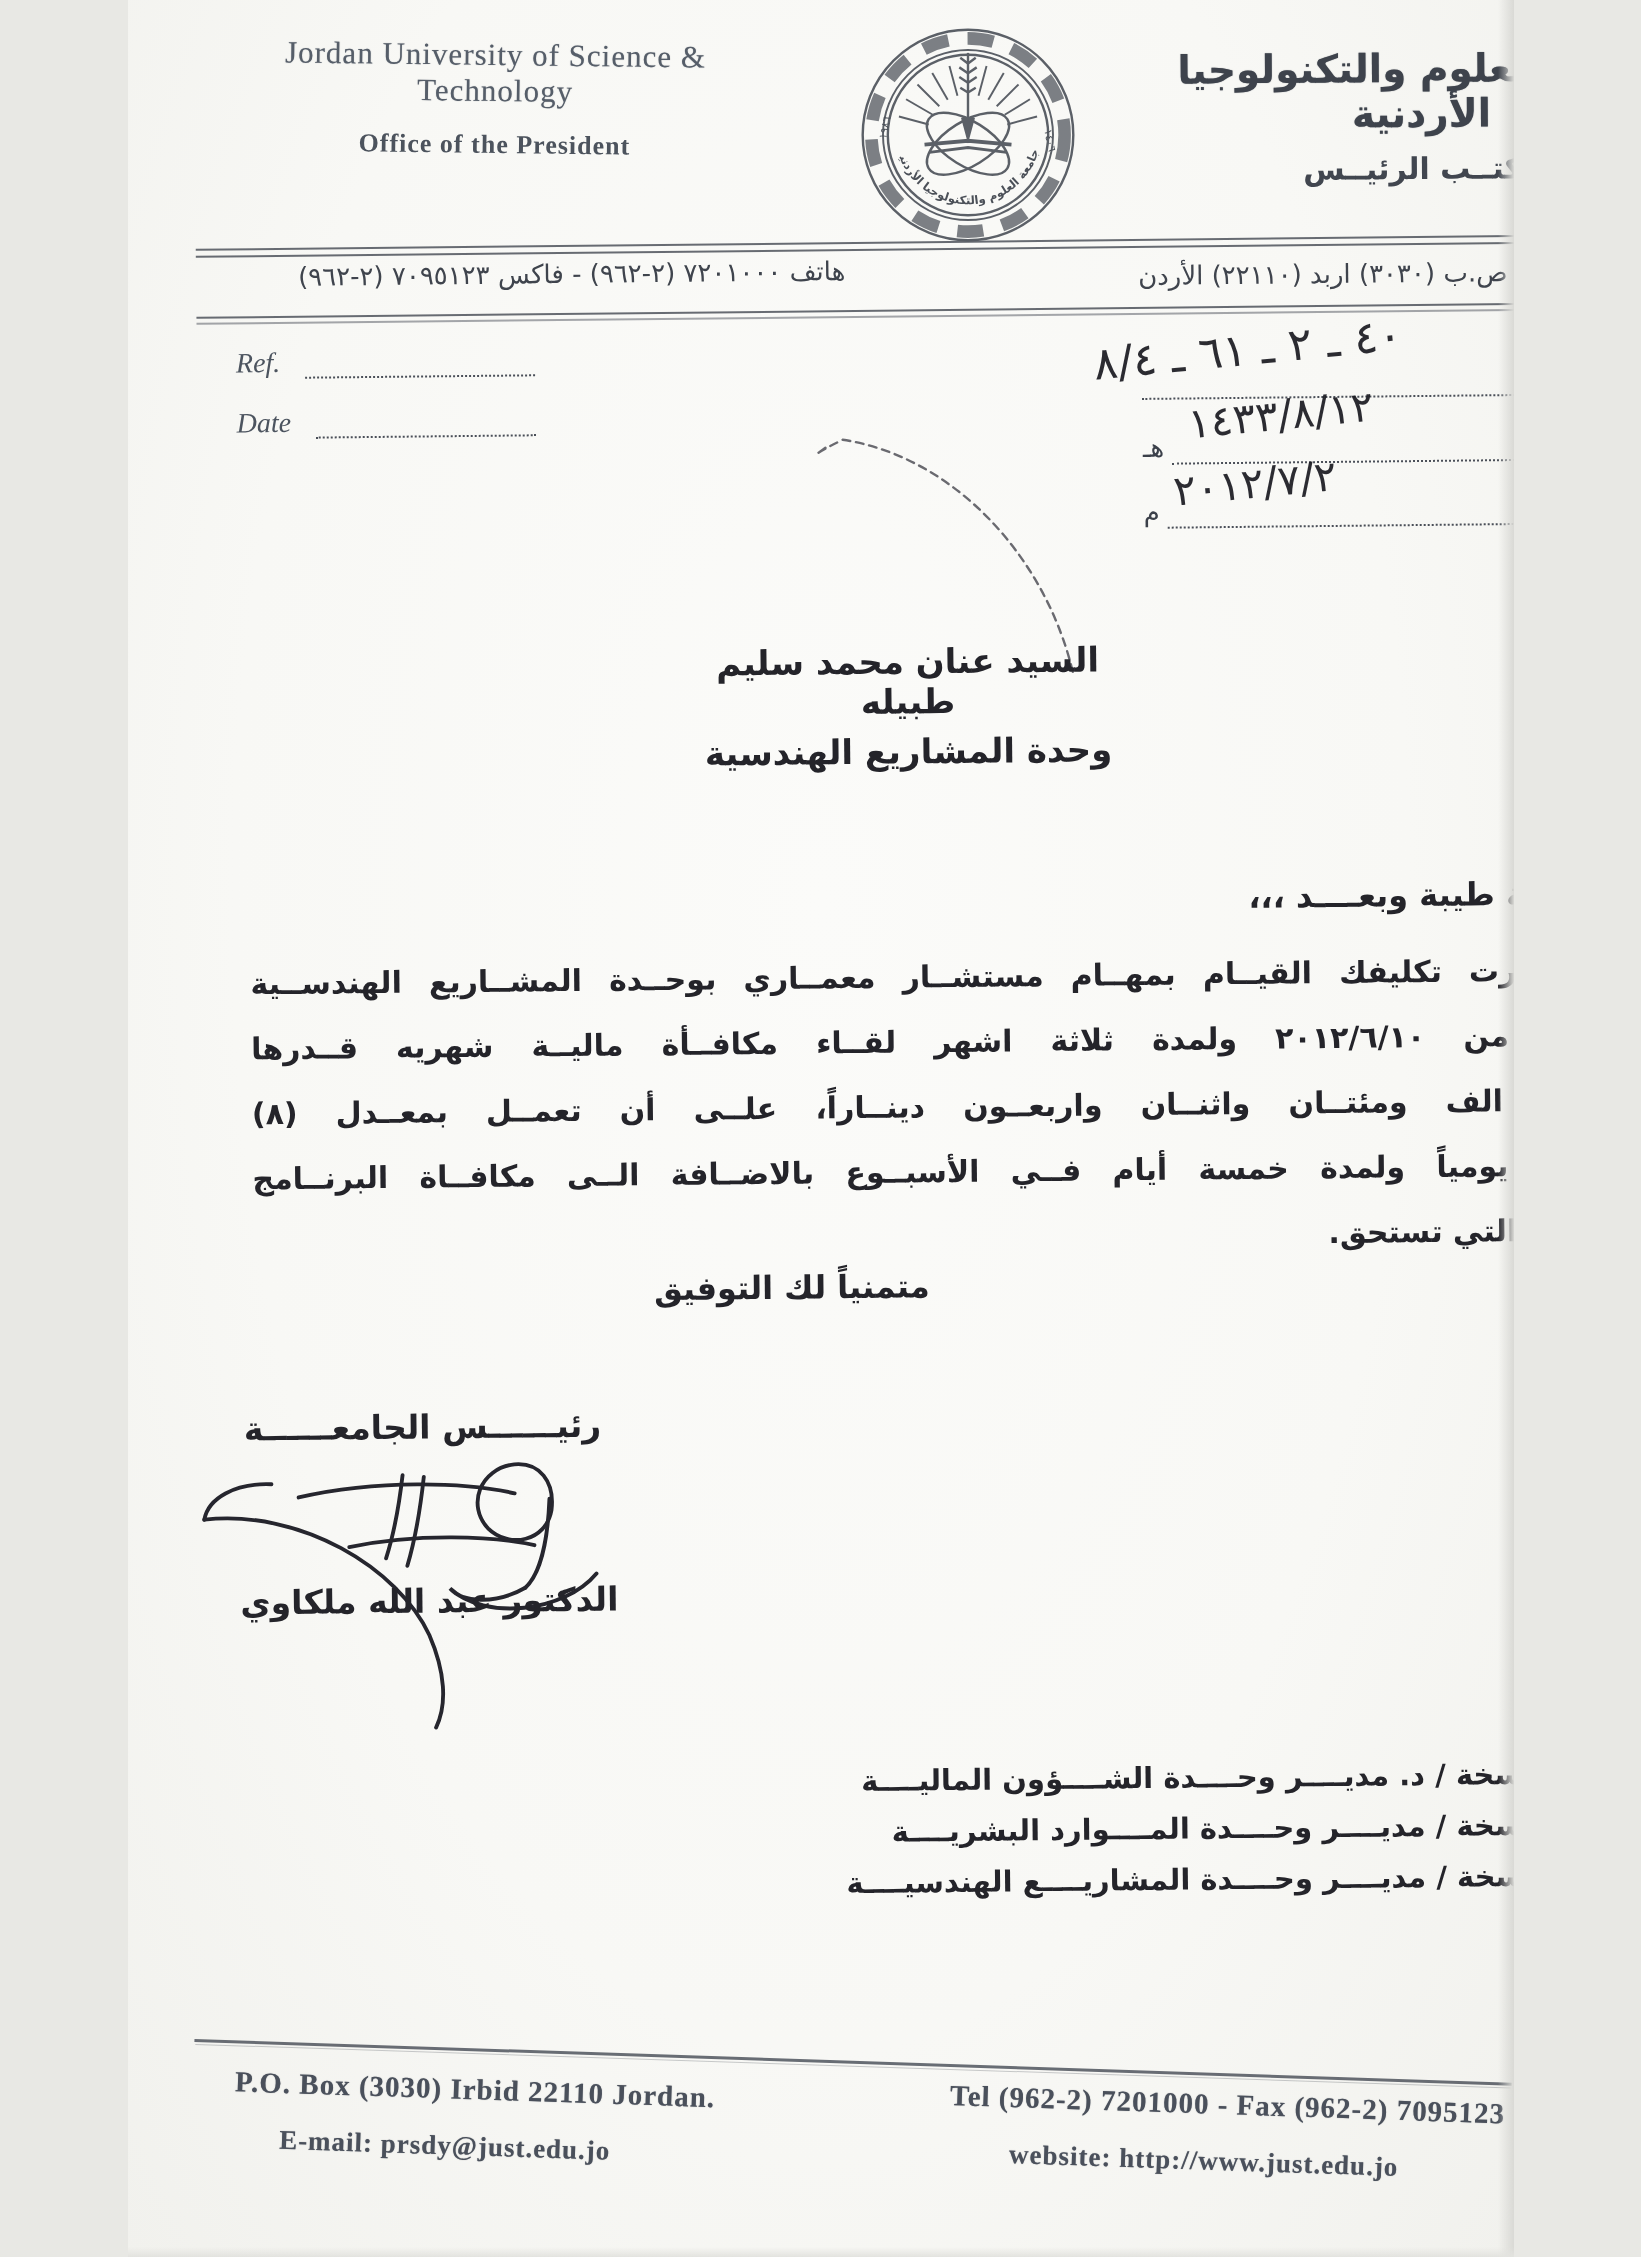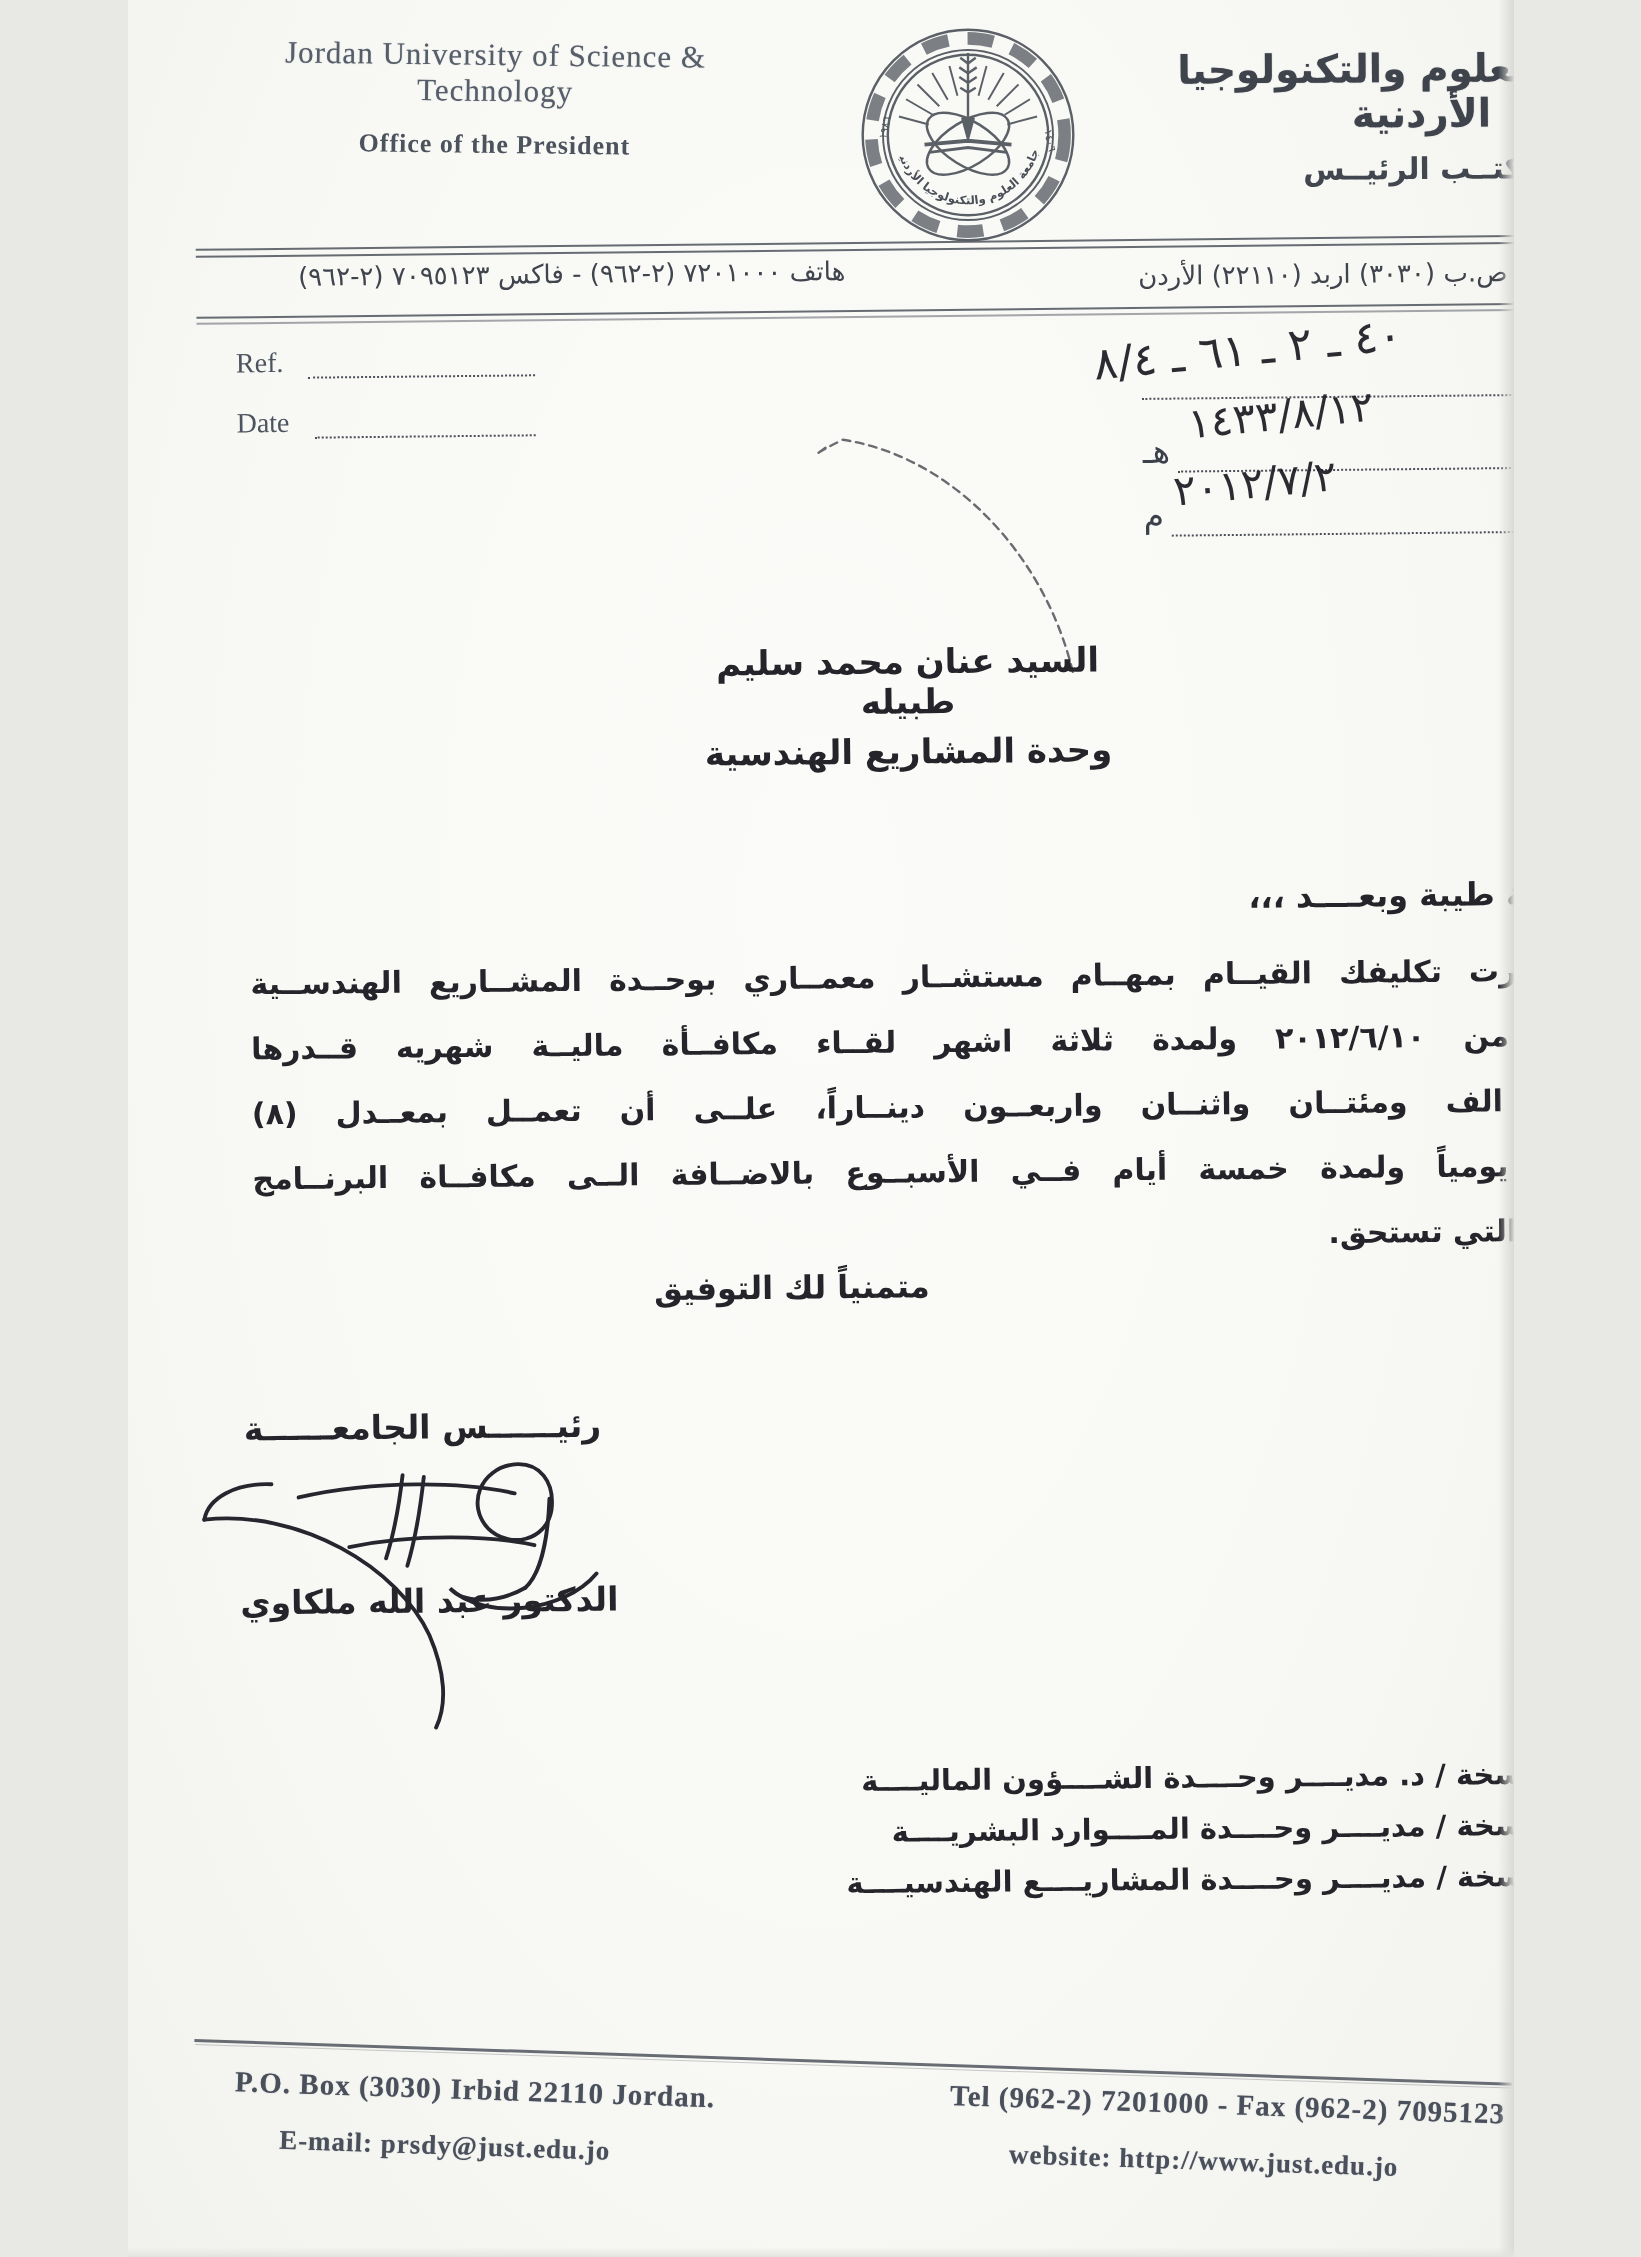--- a/index.html
+++ b/index.html
@@ -19,26 +19,26 @@
   .hdr-ar{left:1004px;top:46px;width:579px;text-align:center;direction:rtl;transform:rotate(-0.4deg);}
   .hdr-ar .uni{font-size:39px;font-weight:bold;color:#3e434c;text-shadow:0 0 1px rgba(62,67,76,.6);}
   .hdr-ar .office{margin-top:15.4px;font-size:30px;font-weight:bold;color:#41464f;}
   .logo-box{left:726px;top:21px;width:228px;height:228px;}
   
   .mid{left:0;top:0;width:1641px;height:2257px;transform:rotate(-0.6deg);transform-origin:821px 1129px;}
   .rule{position:absolute;background:#4d525b;opacity:.85;}
   .contact{position:absolute;direction:rtl;font-size:26px;color:#3f444d;white-space:nowrap;}
   
   .en-field{position:absolute;display:flex;align-items:flex-end;width:299px;}
-  .en-field .lbl{font-family:"Liberation Serif", serif;font-size:28px;color:#4c545f;margin-right:25px;}
+  .en-field .lbl{font-family:"Liberation Serif", serif;font-size:28px;color:#4c545f;margin-right:25px;font-style:italic;}
   .dots{flex:1;border-bottom:2.9px dotted #4a4f58;height:29px;}
   
   .ar-field{position:absolute;display:flex;direction:rtl;align-items:flex-end;width:555px;gap:7.7px;}
   .ar-field .lbl{font-size:28px;color:#3b404a;white-space:nowrap;}
-  .ar-field .sfx{font-size:33px;color:#3b404a;margin-bottom:1.9px;text-align:center;}
+  .ar-field .sfx{font-size:26px;color:#3b404a;margin-bottom:1.9px;text-align:center;}
   
   .hw{position:absolute;direction:ltr;unicode-bidi:bidi-override;font-size:44px;color:#1a1a21;letter-spacing:2.9px;white-space:nowrap;opacity:.92;}
   
   .addressee{left:577px;top:641px;width:415px;text-align:center;direction:rtl;font-weight:bold;}
   .addressee .l1{font-size:34px;}
   .addressee .l2{font-size:34px;margin-top:9.7px;}
   .salutation{left:1038px;top:881px;width:410px;direction:rtl;font-weight:bold;font-size:32px;white-space:nowrap;}
   .bodytext{left:124px;top:944px;width:1390px;direction:rtl;}
   .bline{font-size:30px;font-weight:bold;line-height:65px;text-align:justify;text-align-last:justify;white-space:nowrap;}
   .bline.last{text-align:right;text-align-last:right;}

